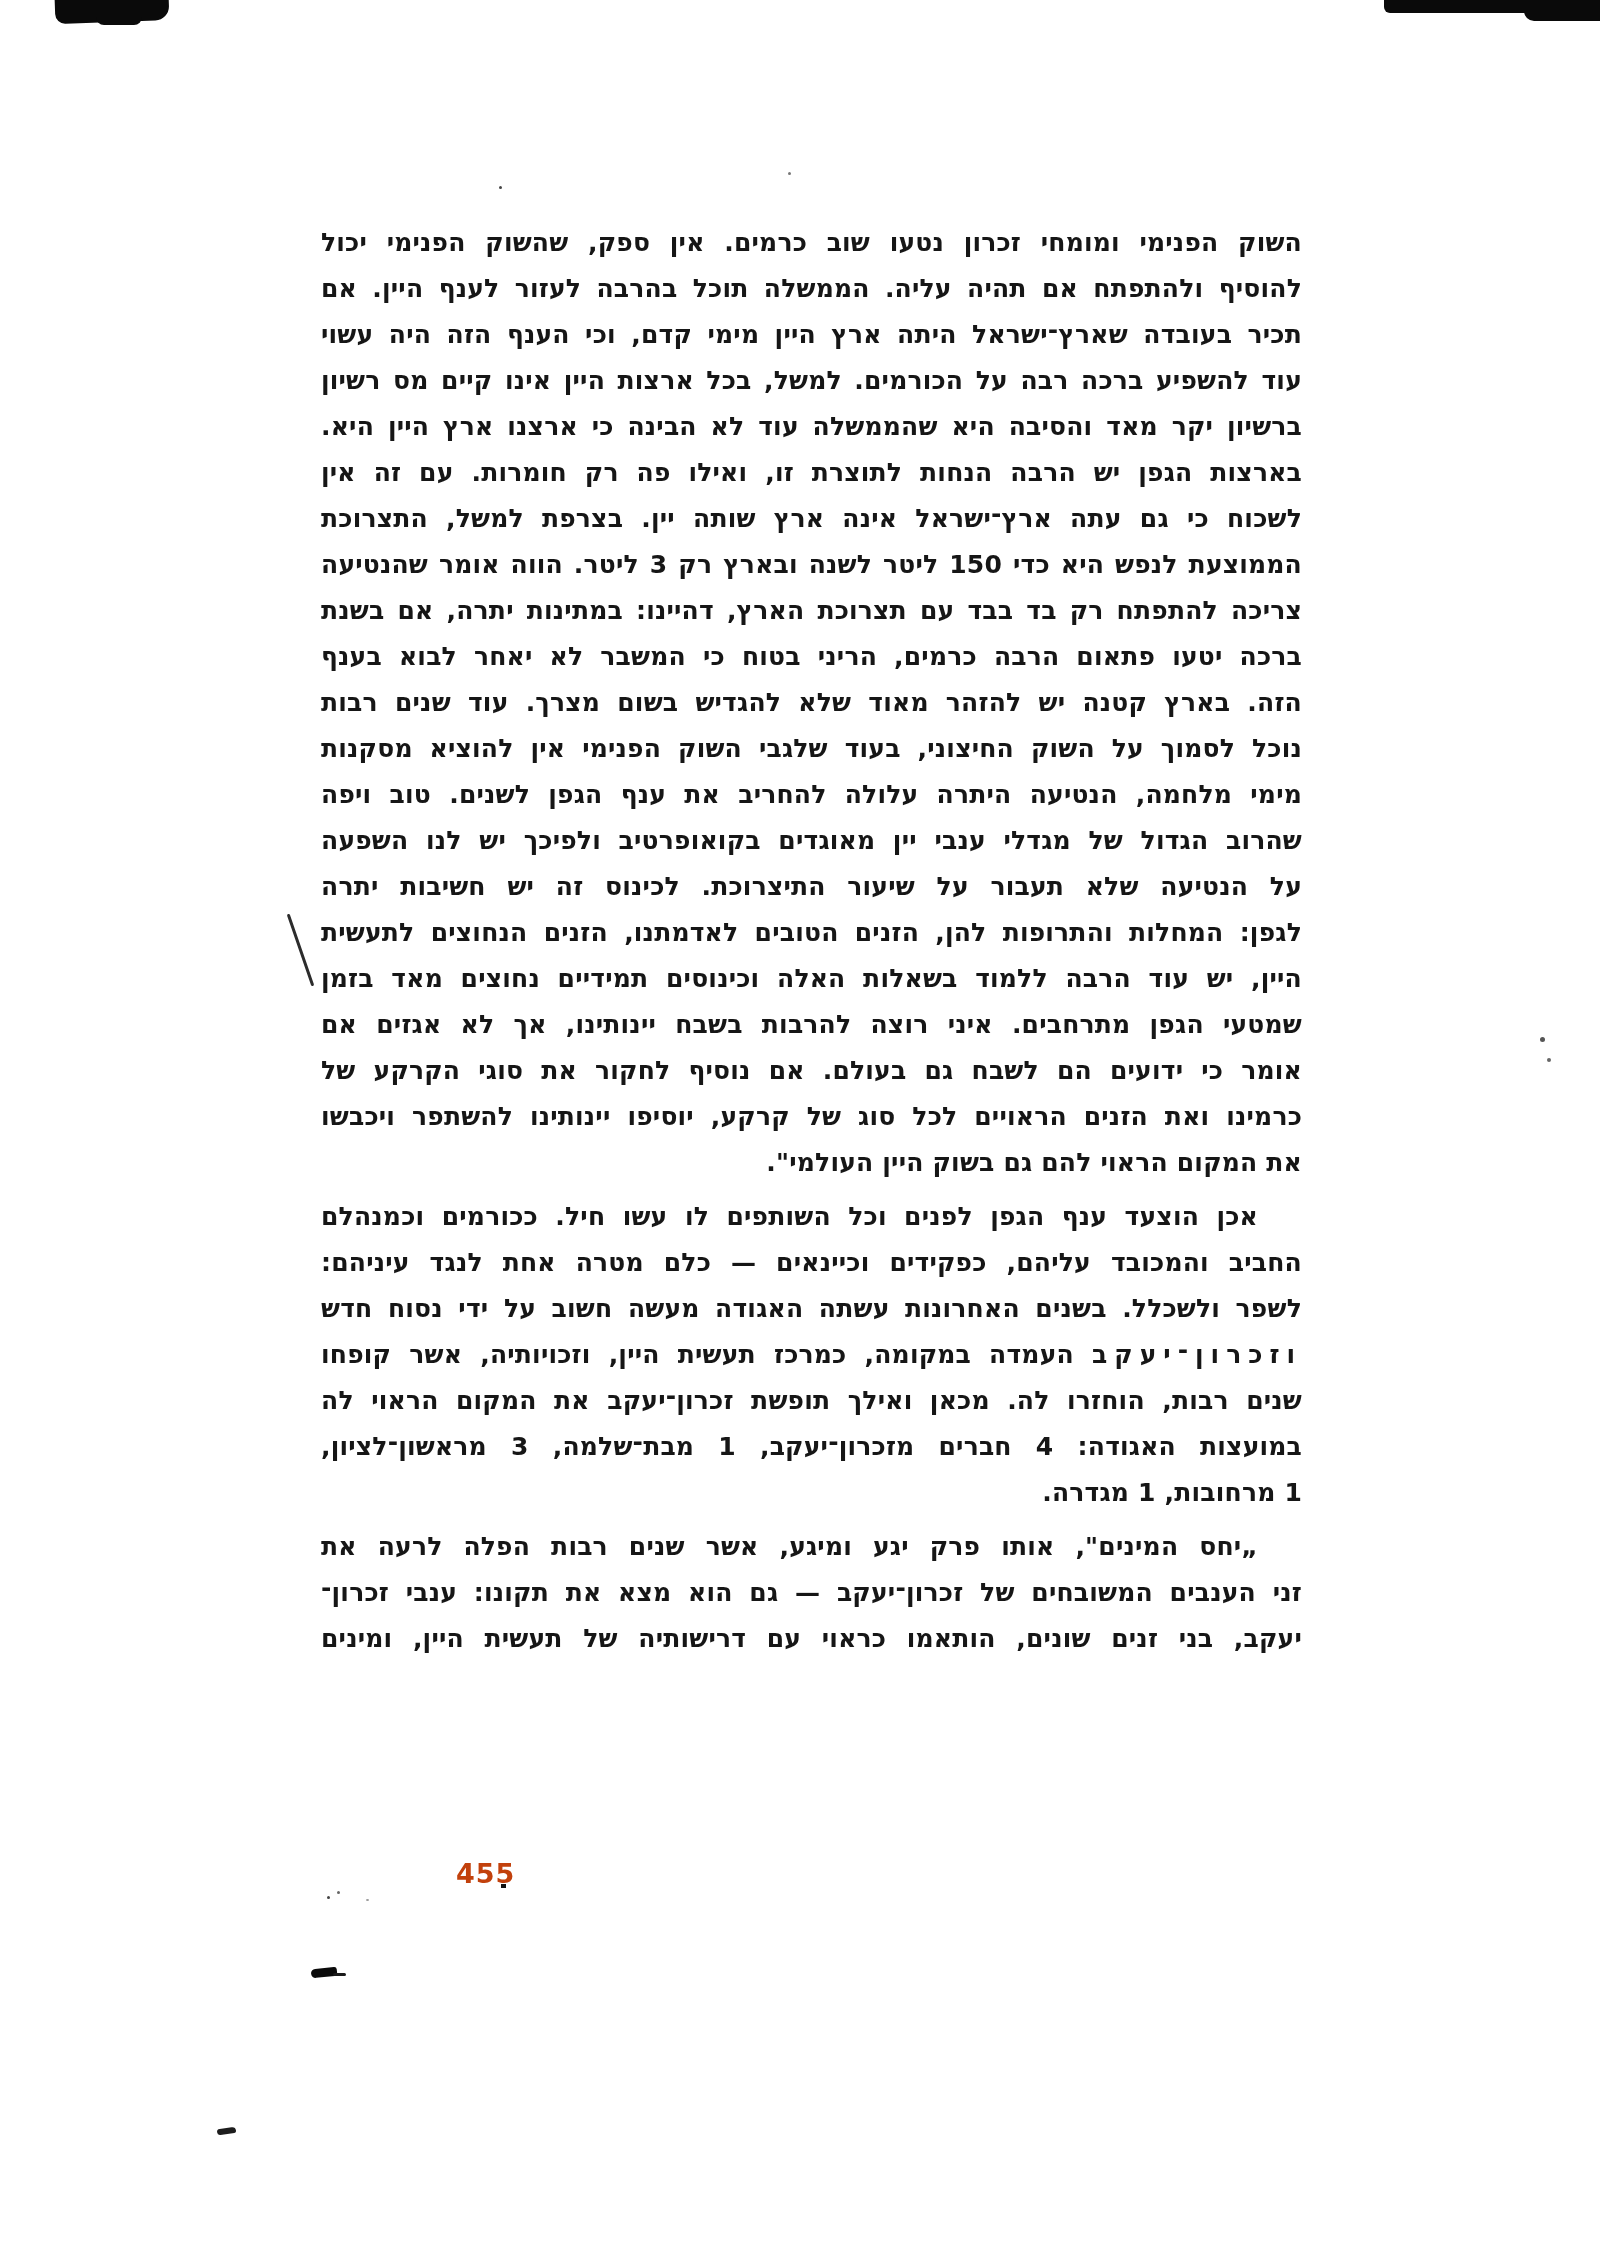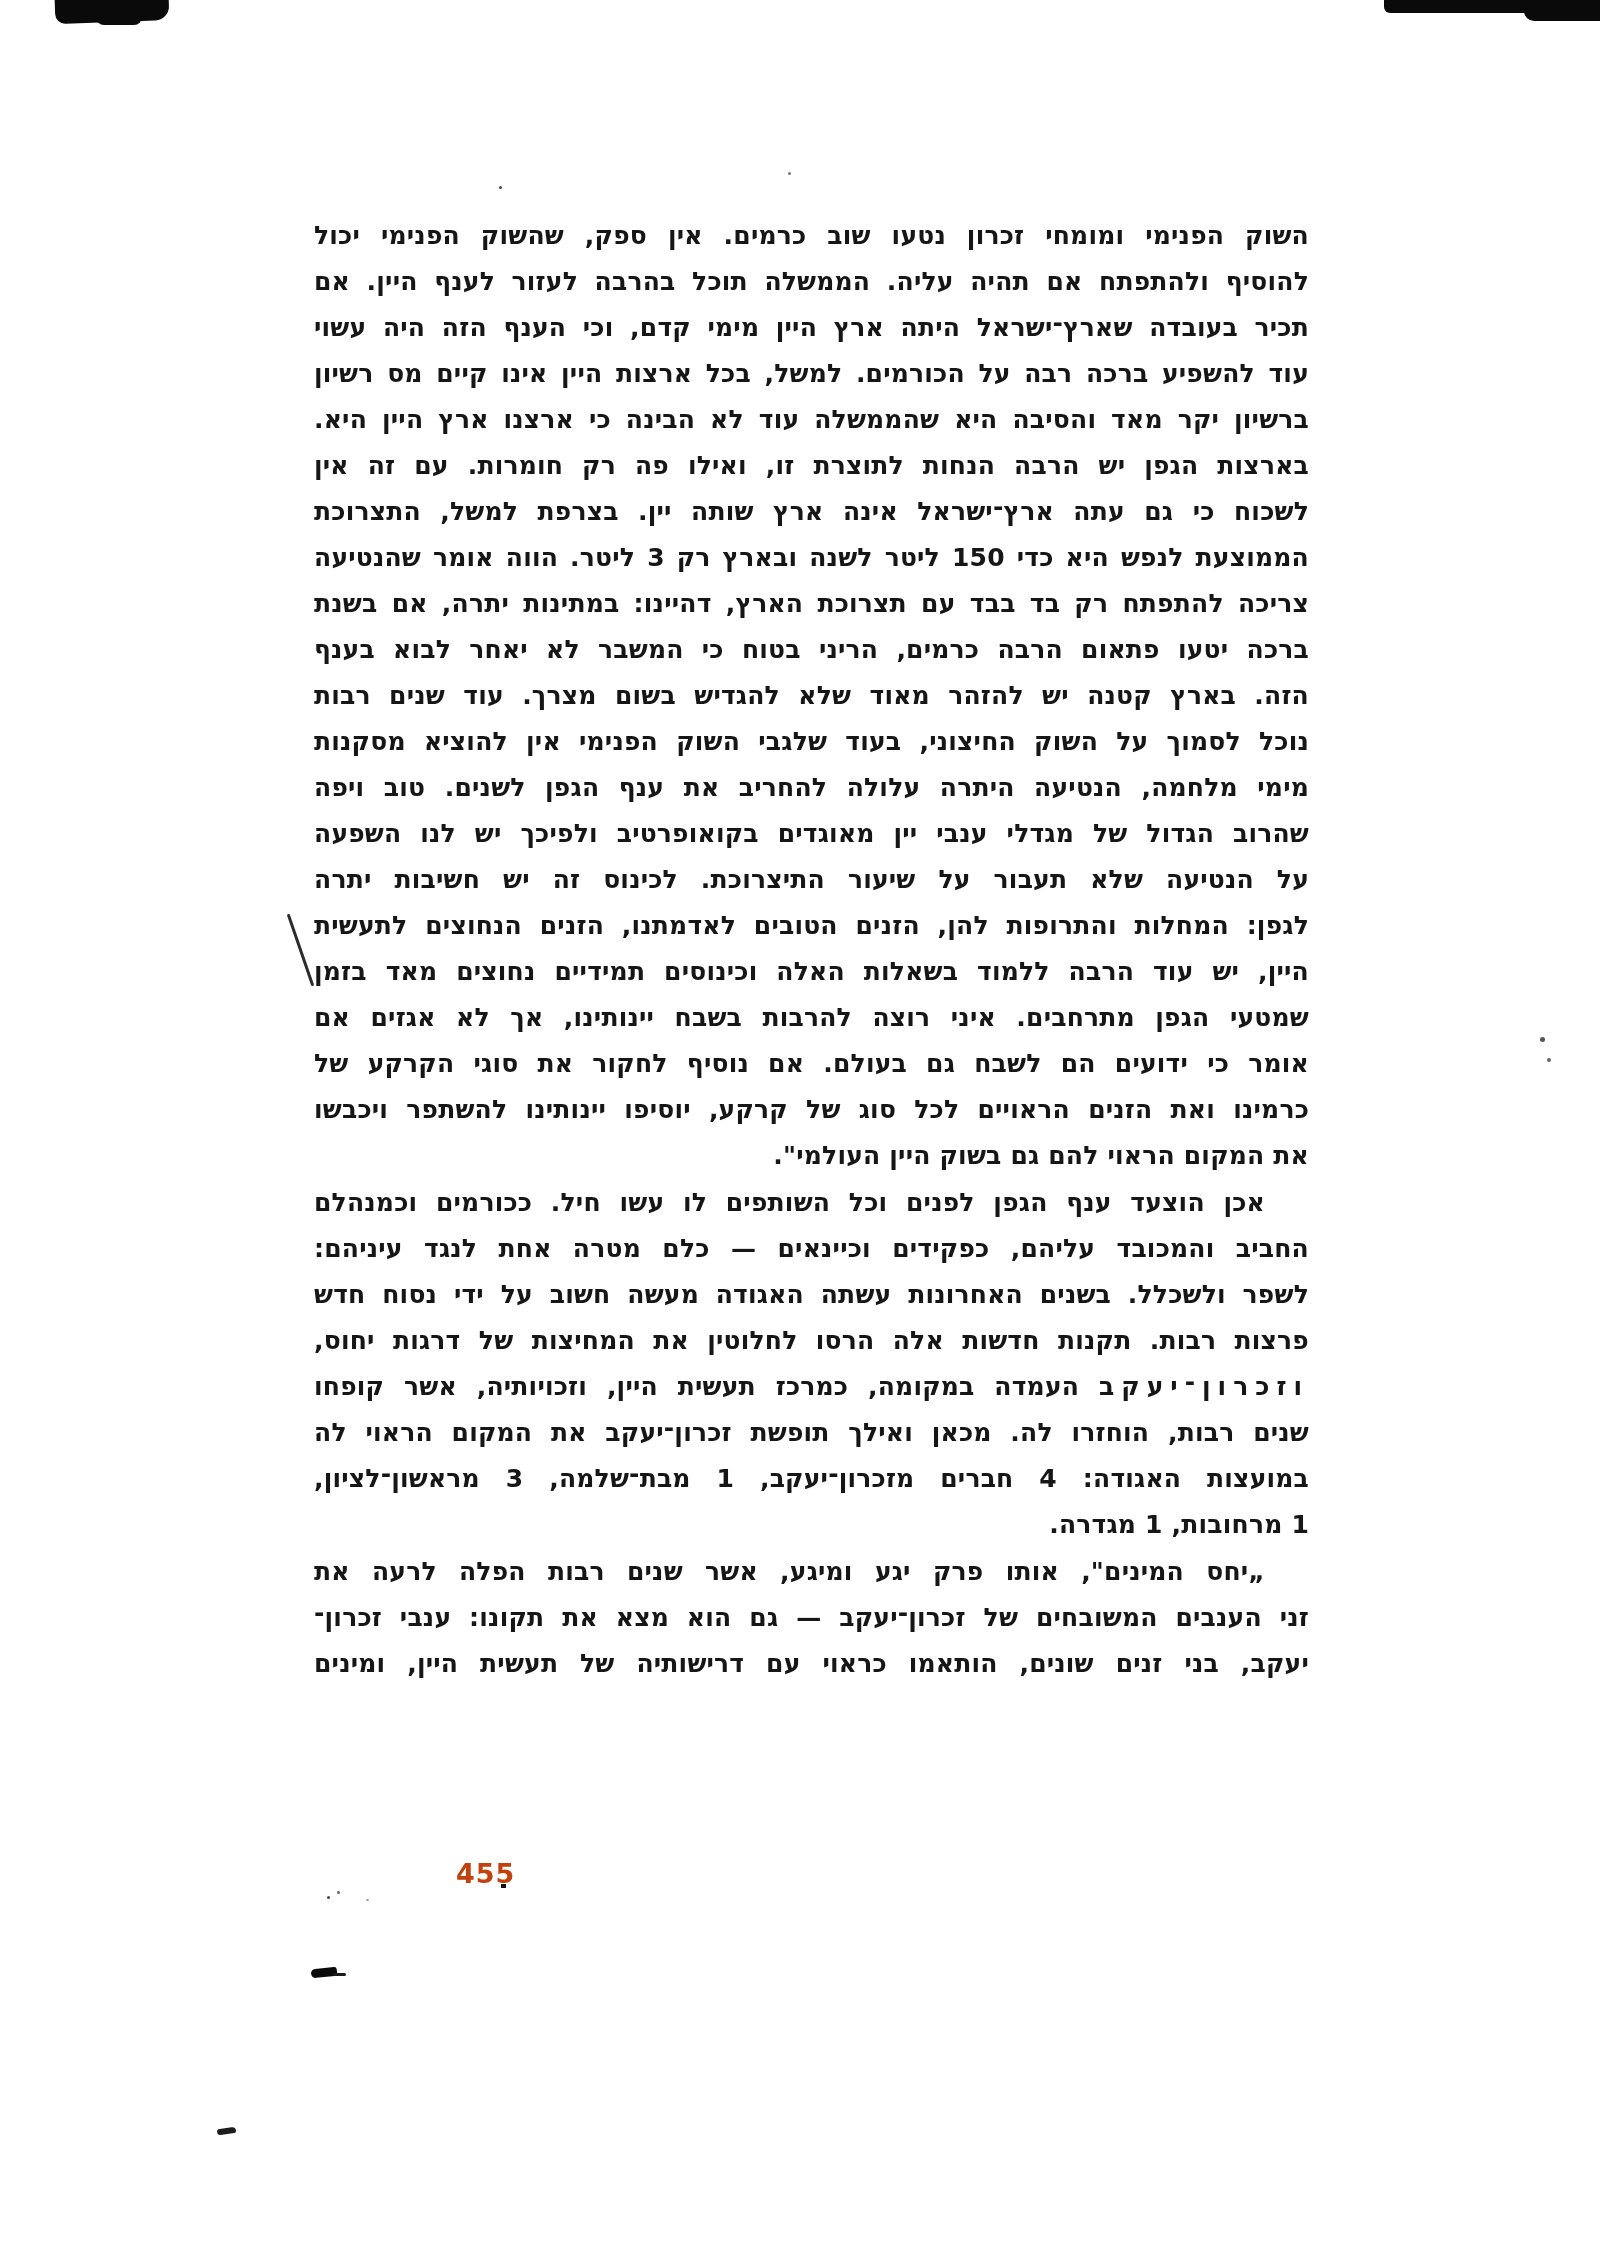--- a/index.html
+++ b/index.html
@@ -14,21 +14,21 @@
 
   
   .text-block {
     position: absolute;
     top: 212px;
     right: 290px;
     width: 997px;
     direction: rtl;
     color: #161616;
   }
-  .paragraph { margin: 1px; padding: 0; }
+  .paragraph { margin: 8px; padding: 0; }
   .line {
     font-size: 25px;
     font-weight: 700;
     line-height: 46px;
     height: 46px;
     white-space: normal;
     text-align: justify;
     text-align-last: justify;
     letter-spacing: 0.2px;
   }
@@ -144,21 +144,20 @@
         <div class="line">היין, יש עוד הרבה ללמוד בשאלות האלה וכינוסים תמידיים נחוצים מאד בזמן</div>
         <div class="line">שמטעי הגפן מתרחבים. איני רוצה להרבות בשבח יינותינו, אך לא אגזים אם</div>
         <div class="line">אומר כי ידועים הם לשבח גם בעולם. אם נוסיף לחקור את סוגי הקרקע של</div>
         <div class="line">כרמינו ואת הזנים הראויים לכל סוג של קרקע, יוסיפו יינותינו להשתפר ויכבשו</div>
         <div class="line last">את המקום הראוי להם גם בשוק היין העולמי".</div>
       </div>
       <div class="paragraph indented">
         <div class="line first">אכן הוצעד ענף הגפן לפנים וכל השותפים לו עשו חיל. ככורמים וכמנהלם</div>
         <div class="line">החביב והמכובד עליהם, כפקידים וכיינאים — כלם מטרה אחת לנגד עיניהם:</div>
         <div class="line">לשפר ולשכלל. בשנים האחרונות עשתה האגודה מעשה חשוב על ידי נסוח חדש</div>
-        <div class="line">פרצות רבות. תקנות חדשות אלה הרסו לחלוטין את המחיצות של דרגות יחוס,</div>
         <div class="line"><span class="spaced">וזכרון־יעקב</span> העמדה במקומה, כמרכז תעשית היין, וזכויותיה, אשר קופחו</div>
         <div class="line">שנים רבות, הוחזרו לה. מכאן ואילך תופשת זכרון־יעקב את המקום הראוי לה</div>
         <div class="line">במועצות האגודה: 4 חברים מזכרון־יעקב, 1 מבת־שלמה, 3 מראשון־לציון,</div>
         <div class="line last">1 מרחובות, 1 מגדרה.</div>
       </div>
       <div class="paragraph indented">
         <div class="line first">„יחס המינים", אותו פרק יגע ומיגע, אשר שנים רבות הפלה לרעה את</div>
         <div class="line">זני הענבים המשובחים של זכרון־יעקב — גם הוא מצא את תקונו: ענבי זכרון־</div>
         <div class="line">יעקב, בני זנים שונים, הותאמו כראוי עם דרישותיה של תעשית היין, ומינים</div>
       </div>

